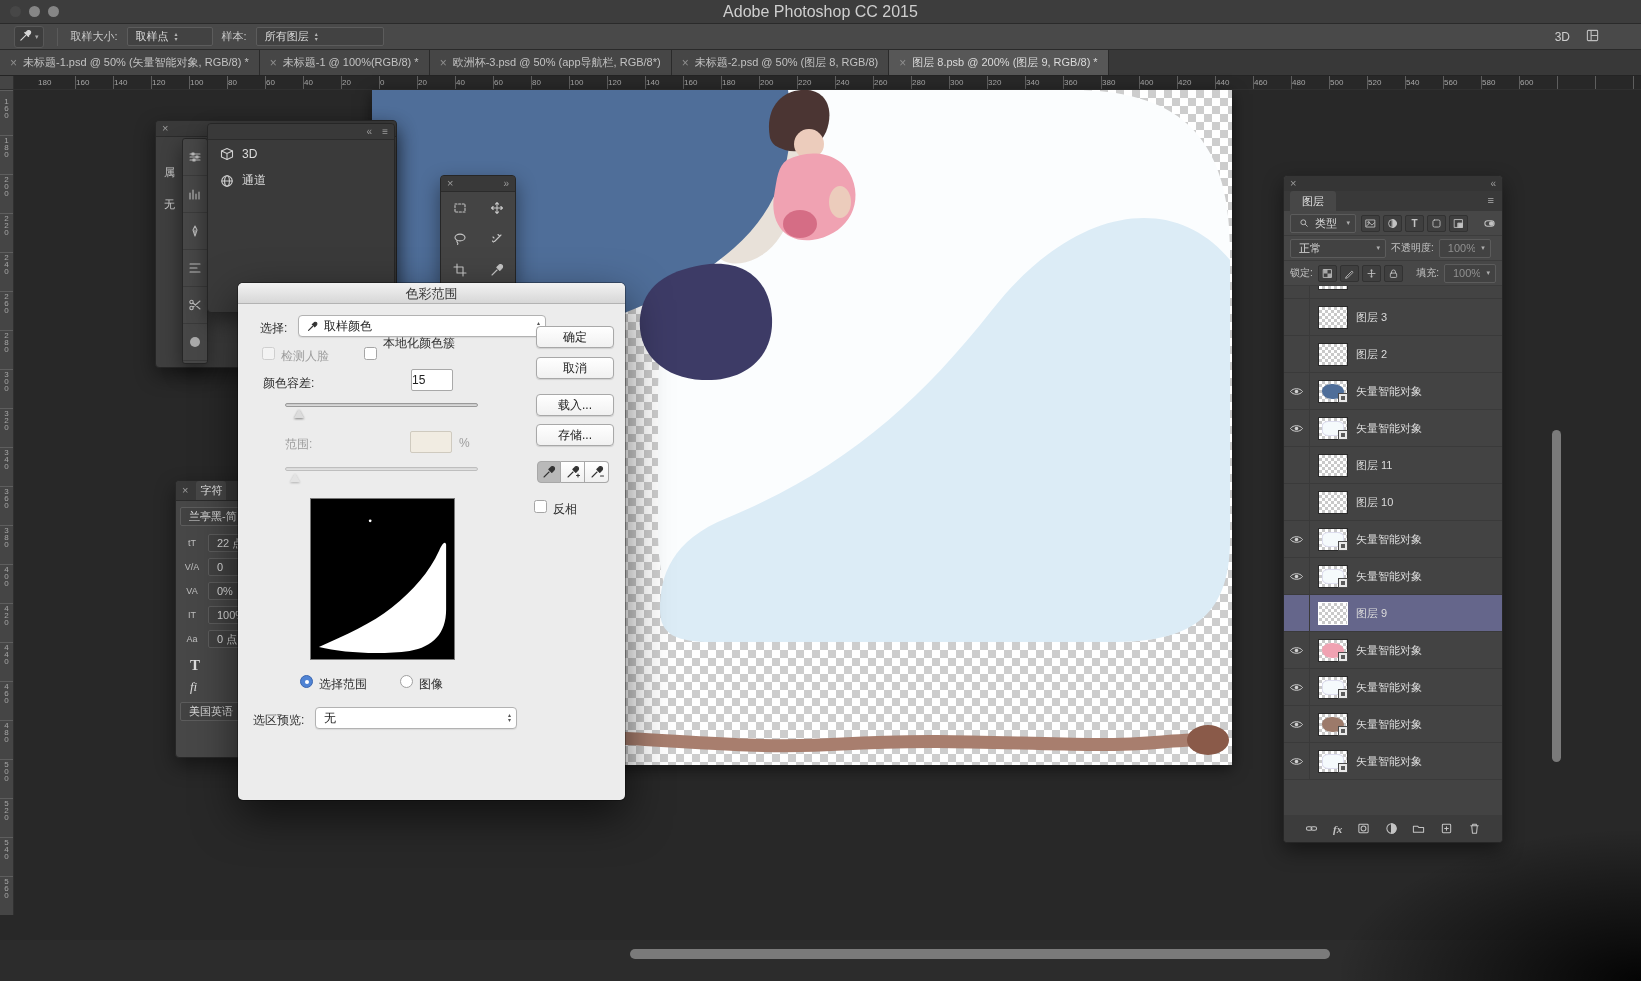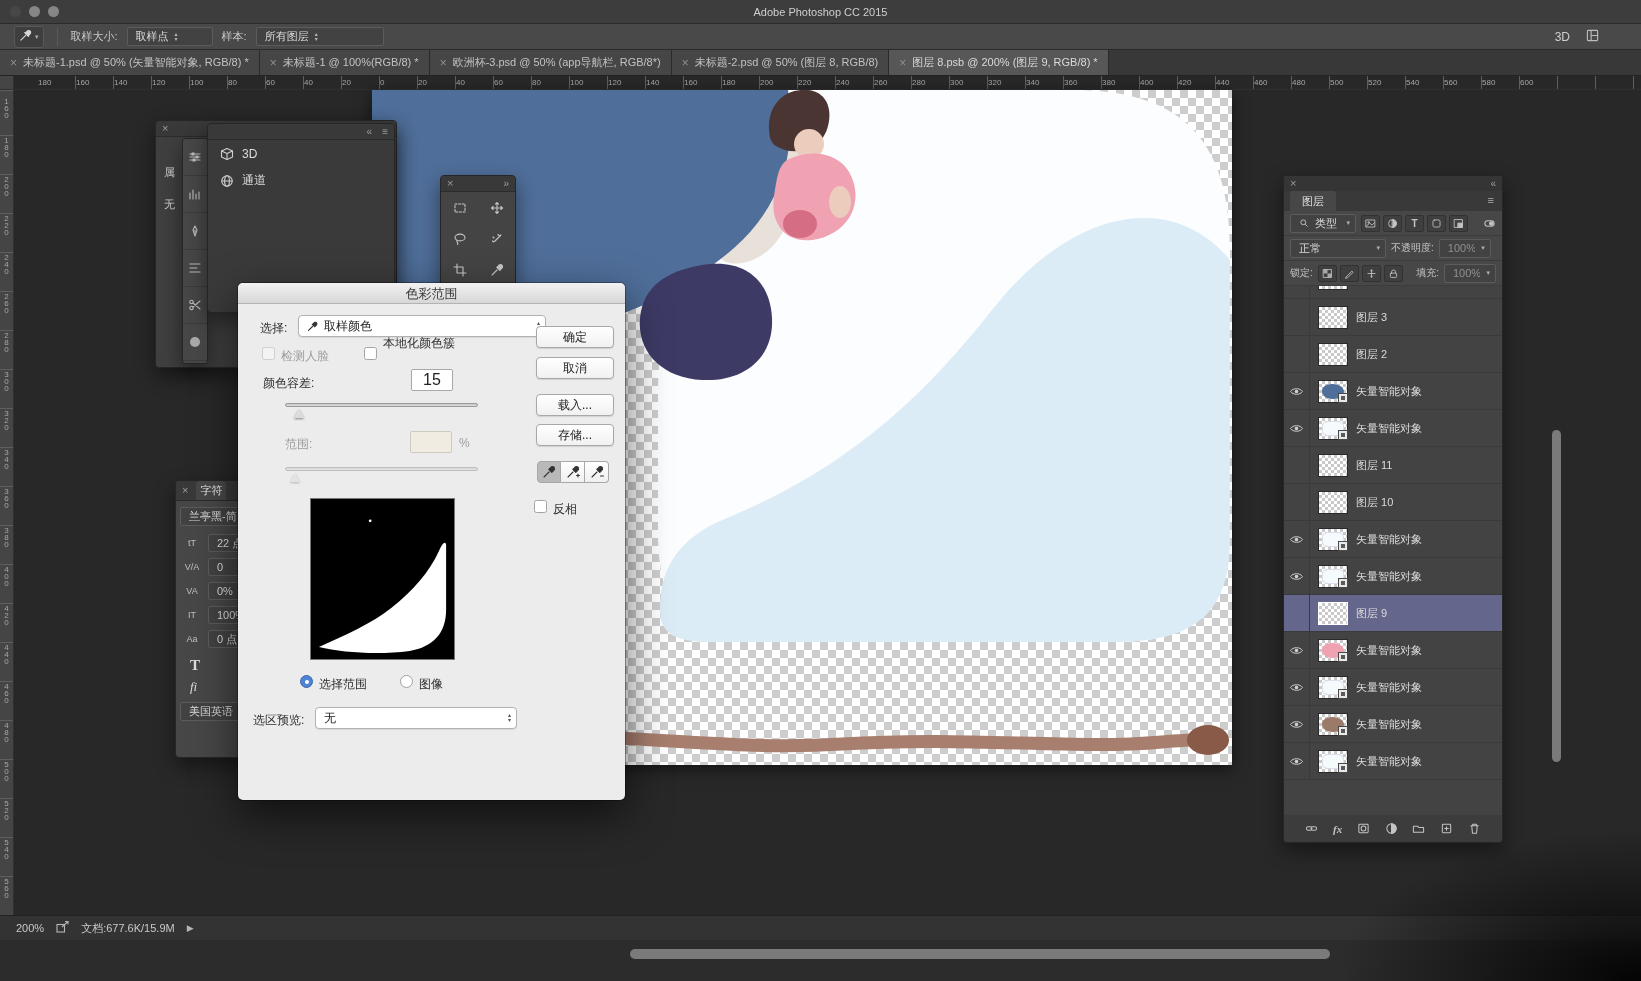--- a/index.html
+++ b/index.html
@@ -4,21 +4,21 @@
 <style>
 *{margin:0;padding:0;box-sizing:border-box}
 html,body{width:1641px;height:981px;overflow:hidden;background:#282828;font-family:"Liberation Sans","DejaVu Sans",sans-serif;-webkit-font-smoothing:antialiased}
 .app{position:absolute;inset:0}
 
 
 .titlebar{position:absolute;top:0;left:0;right:0;height:24px;background:#3d3d3d;border-bottom:1px solid #2a2a2a;display:flex;align-items:center}
 .traffic{position:absolute;left:10px;display:flex;gap:8px}
 .dot{width:11px;height:11px;border-radius:50%}
 .d1{background:#474747}.d2{background:#868686}.d3{background:#868686}
-.win-title{flex:1;text-align:center;color:#cfcfcf;font-size:11px}
+.win-title{flex:1;text-align:center;color:#cfcfcf;font-size:16px}
 
 
 .options-bar{position:absolute;top:24px;left:0;right:0;height:26px;background:#494949;border-bottom:1px solid #2a2a2a;display:flex;align-items:center;gap:9px;padding:0 14px}
 .tool-chip{display:flex;align-items:center;gap:3px;color:#d8d8d8;padding:1px 4px;border-radius:3px;background:#3e3e3e;border:1px solid #585858}
 .chev{font-size:7px;color:#aaa}
 .vsep{width:1px;height:18px;background:#5a5a5a;margin:0 4px}
 .opt-label{font-size:11px;color:#c9c9c9}
 .dark-select{display:inline-flex;align-items:center;height:19px;background:#424242;border:1px solid #5c5c5c;border-radius:2px;padding:0 5px 0 8px;font-size:11px;color:#dcdcdc;gap:6px}
 .sel-value{white-space:nowrap;overflow:hidden}
 .sel-arrow{font-size:7px;color:#b0b0b0;margin-left:auto}
@@ -76,21 +76,21 @@
 .big-t{font-family:"Liberation Serif","DejaVu Serif",serif;font-size:15px;font-weight:bold;color:#ddd;padding-left:10px}
 .fi-lig{font-family:"Liberation Serif","DejaVu Serif",serif;font-size:13px;font-style:italic;color:#ddd;padding-left:10px}
 
 
 .dialog{position:absolute;left:238px;top:207px;width:387px;height:517px;background:#ececec;border-radius:5px;z-index:10;box-shadow:0 16px 44px rgba(0,0,0,.6),0 0 0 1px rgba(0,0,0,.3)}
 .dialog-title{height:21px;background:linear-gradient(#f2f2f2,#d7d7d7);border-bottom:1px solid #b3b3b3;border-radius:5px 5px 0 0;text-align:center;font-size:13px;color:#3a3a3a;line-height:21px}
 .dlbl{position:absolute;font-size:12px;color:#2e2e2e;white-space:nowrap}
 .dlbl.dis{color:#9d9d9d}
 .mac-select{position:absolute;height:22px;background:#fff;border:1px solid #b2b2b2;border-radius:4px;display:flex;align-items:center;gap:6px;padding:0 5px 0 8px;font-size:12px;color:#222;box-shadow:0 1px 1px rgba(0,0,0,.08)}
 .ms-val{flex:1}
-.mac-input{position:absolute;height:22px;background:#fff;border:1px solid #a9a9a9;border-radius:2px;font-size:16px;color:#222;display:flex;align-items:center;justify-content:center}
+.mac-input{position:absolute;height:22px;background:#fff;border:1px solid #a9a9a9;border-radius:2px;font-size:12px;color:#222;display:flex;align-items:center;}
 .mac-input.dis{background:#f1ece2;border-color:#cfcabf}
 .mac-btn{position:absolute;width:78px;height:22px;background:linear-gradient(#ffffff,#f1f1f1);border:1px solid #a8a8a8;border-radius:4px;font-size:12px;color:#222;text-align:center;line-height:20px;box-shadow:0 1px 1px rgba(0,0,0,.12)}
 .cb{position:absolute;width:13px;height:13px;background:#fff;border:1px solid #a5a5a5;border-radius:2.5px}
 .cb.dis{background:#f3f3f3;border-color:#cfcfcf}
 .rb{position:absolute;width:13px;height:13px;background:#fff;border:1px solid #a0a0a0;border-radius:50%}
 .rb.sel{background:#4f83d4;border-color:#3a66b0}
 .rb.sel::after{content:"";position:absolute;left:4px;top:4px;width:4px;height:4px;background:#fff;border-radius:50%}
 .slider{position:absolute;height:4px;background:linear-gradient(#c6c6c6,#dedede);border:1px solid #9a9a9a;border-radius:2px}
 .sl-thumb{position:absolute;top:5px;width:0;height:0;border-left:5px solid transparent;border-right:5px solid transparent;border-bottom:9px solid #dcdcdc;filter:drop-shadow(0 1px 1px rgba(0,0,0,.45))}
 .slider.dis{opacity:.55}
@@ -828,26 +828,17 @@
             <svg viewBox="0 0 14 14" width="14" height="14" fill="none" stroke="currentColor" stroke-width="1.1" stroke-linecap="round" stroke-linejoin="round">
               <path d="M3 4 H11 M5 4 V2.5 H9 V4 M4 4 L4.8 12 H9.2 L10 4"></path>
             </svg>
           </div>
         </div>
     </div>
 
     <div class="vscroll"></div>
   </div>
 
-  <div class="statusbar">
-    <span>200%</span>
-    <span><svg viewBox="0 0 13 12" width="13" height="12" fill="none" stroke="#b5b5b5" stroke-width="1.1">
-          <rect x="1" y="3.5" width="7.5" height="7.5"></rect>
-          <path d="M6 6 L12 0.5 M9 0.5 H12 V3.5"></path>
-        </svg></span>
-    <span>文档:677.6K/15.9M</span>
-    <span class="sb-arrow">▶</span>
-  </div>
   <div class="bottomstrip">
     <div class="hthumb"></div>
   </div>
   <div class="corner-shade"></div>
 </div>
 
 </body></html>

